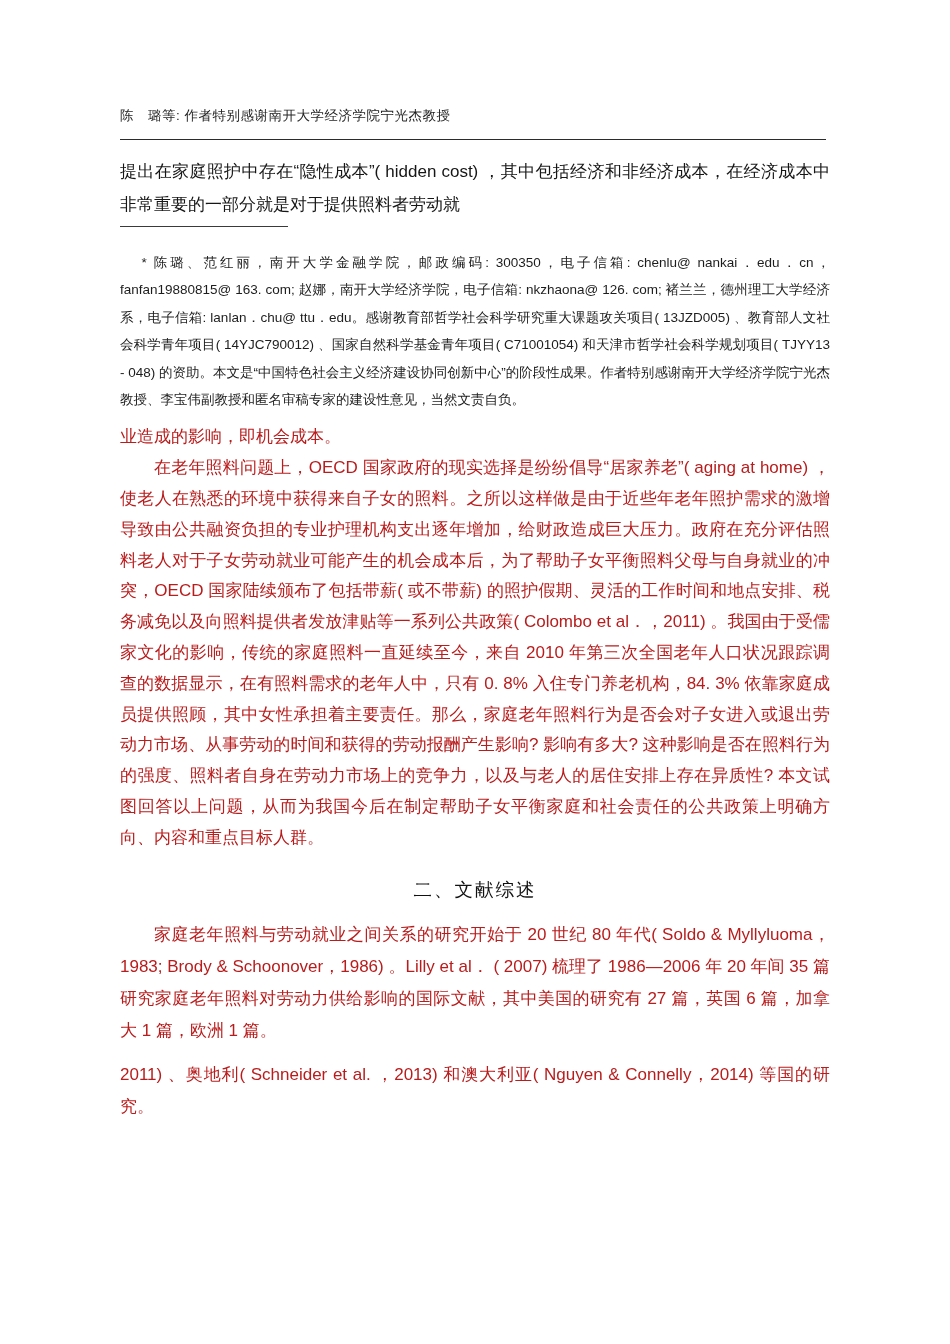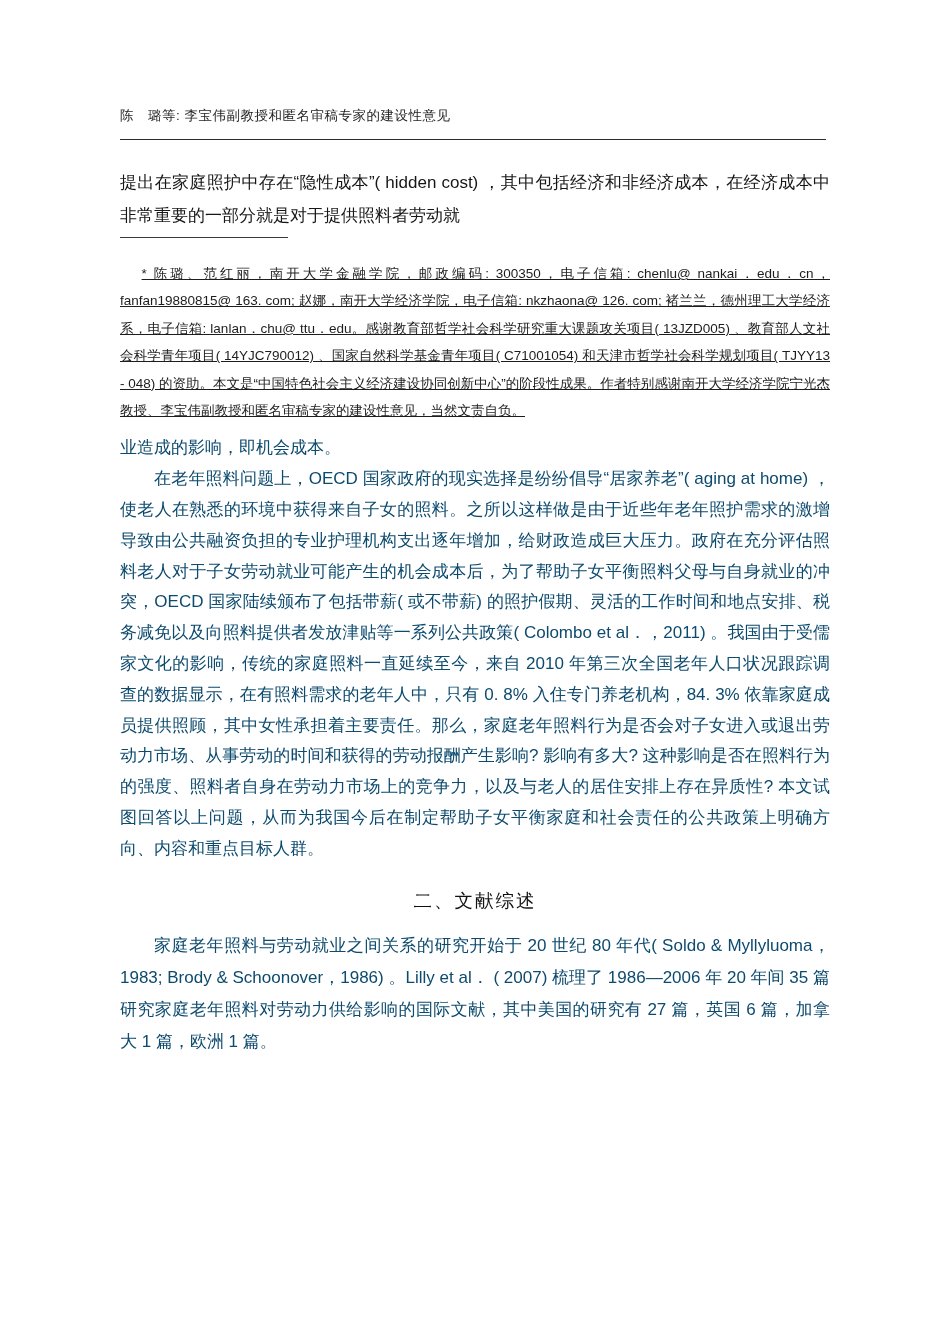--- a/index.html
+++ b/index.html
@@ -38,47 +38,46 @@
   }
   .header-rule {
     margin-top: 14px;
     width: 706px;
     border: none;
     border-top: 1.6px solid #2b2b2b;
     height: 0;
   }
   p { margin: 0; }
   .intro {
-    margin-top: 26px;
+    margin-top: 15px;
     font-size: 17px;
     line-height: 33px;
     text-align: justify;
     color: #161616;
   }
   .footnote-rule {
     margin-top: 5px;
     width: 168px;
     border: none;
     border-top: 1.2px solid #3a3a3a;
     height: 0;
   }
   .footnote {
     margin-top: 22px;
     font-size: 13.5px;
     line-height: 27.4px;
     text-align: justify;
     text-indent: 1.6em;
     color: #1d1d1d;
-    text-decoration: underline;
   }
   .body-p {
     font-size: 17px;
     line-height: 30.8px;
     text-align: justify;
-    color: #0c4a6e;
+    color: #b91c1c;
   }
   .body-p.first {
     margin-top: 9px;
   }
   .body-p.indent {
     text-indent: 2em;
   }
   .body-p.loose {
     line-height: 32px;
     margin-top: 12px;
@@ -93,34 +92,35 @@
     text-align: center;
     color: #111111;
   }
 </style>
 </head>
 <body>
 
 <div class="page">
   <div class="content">
 
-    <div class="running-header">陈　璐等: 李宝伟副教授和匿名审稿专家的建设性意见</div>
+    <div class="running-header">陈　璐等: 作者特别感谢南开大学经济学院宁光杰教授</div>
 
     <div class="header-rule"></div>
 
     <p class="intro">提出在家庭照护中存在“隐性成本”( hidden cost) ，其中包括经济和非经济成本，在经济成本中非常重要的一部分就是对于提供照料者劳动就</p>
 
     <div class="footnote-rule"></div>
 
     <p class="footnote">* 陈璐、范红丽，南开大学金融学院，邮政编码: 300350，电子信箱: chenlu@ nankai．edu．cn，fanfan19880815@ 163. com; 赵娜，南开大学经济学院，电子信箱: nkzhaona@ 126. com; 褚兰兰，德州理工大学经济系，电子信箱: lanlan．chu@ ttu．edu。感谢教育部哲学社会科学研究重大课题攻关项目( 13JZD005) 、教育部人文社会科学青年项目( 14YJC790012) 、国家自然科学基金青年项目( C71001054) 和天津市哲学社会科学规划项目( TJYY13 - 048) 的资助。本文是“中国特色社会主义经济建设协同创新中心”的阶段性成果。作者特别感谢南开大学经济学院宁光杰教授、李宝伟副教授和匿名审稿专家的建设性意见，当然文责自负。</p>
 
     <p class="body-p first">业造成的影响，即机会成本。</p>
 
     <p class="body-p indent">在老年照料问题上，OECD 国家政府的现实选择是纷纷倡导“居家养老”( aging at home) ，使老人在熟悉的环境中获得来自子女的照料。之所以这样做是由于近些年老年照护需求的激增导致由公共融资负担的专业护理机构支出逐年增加，给财政造成巨大压力。政府在充分评估照料老人对于子女劳动就业可能产生的机会成本后，为了帮助子女平衡照料父母与自身就业的冲突，OECD 国家陆续颁布了包括带薪( 或不带薪) 的照护假期、灵活的工作时间和地点安排、税务减免以及向照料提供者发放津贴等一系列公共政策( Colombo et al．，2011) 。我国由于受儒家文化的影响，传统的家庭照料一直延续至今，来自 2010 年第三次全国老年人口状况跟踪调查的数据显示，在有照料需求的老年人中，只有 0. 8% 入住专门养老机构，84. 3% 依靠家庭成员提供照顾，其中女性承担着主要责任。那么，家庭老年照料行为是否会对子女进入或退出劳动力市场、从事劳动的时间和获得的劳动报酬产生影响? 影响有多大? 这种影响是否在照料行为的强度、照料者自身在劳动力市场上的竞争力，以及与老人的居住安排上存在异质性? 本文试图回答以上问题，从而为我国今后在制定帮助子女平衡家庭和社会责任的公共政策上明确方向、内容和重点目标人群。</p>
 
     <h2 class="section-heading">二、文献综述</h2>
 
     <p class="body-p indent loose">家庭老年照料与劳动就业之间关系的研究开始于 20 世纪 80 年代( Soldo &amp; Myllyluoma，1983; Brody &amp; Schoonover，1986) 。Lilly et al． ( 2007) 梳理了 1986—2006 年 20 年间 35 篇研究家庭老年照料对劳动力供给影响的国际文献，其中美国的研究有 27 篇，英国 6 篇，加拿大 1 篇，欧洲 1 篇。</p>
 
 
+    <p class="body-p loose">2011) 、奥地利( Schneider et al. ，2013) 和澳大利亚( Nguyen &amp; Connelly，2014) 等国的研究。</p>
 
   </div>
 </div>
 
 </body></html>

